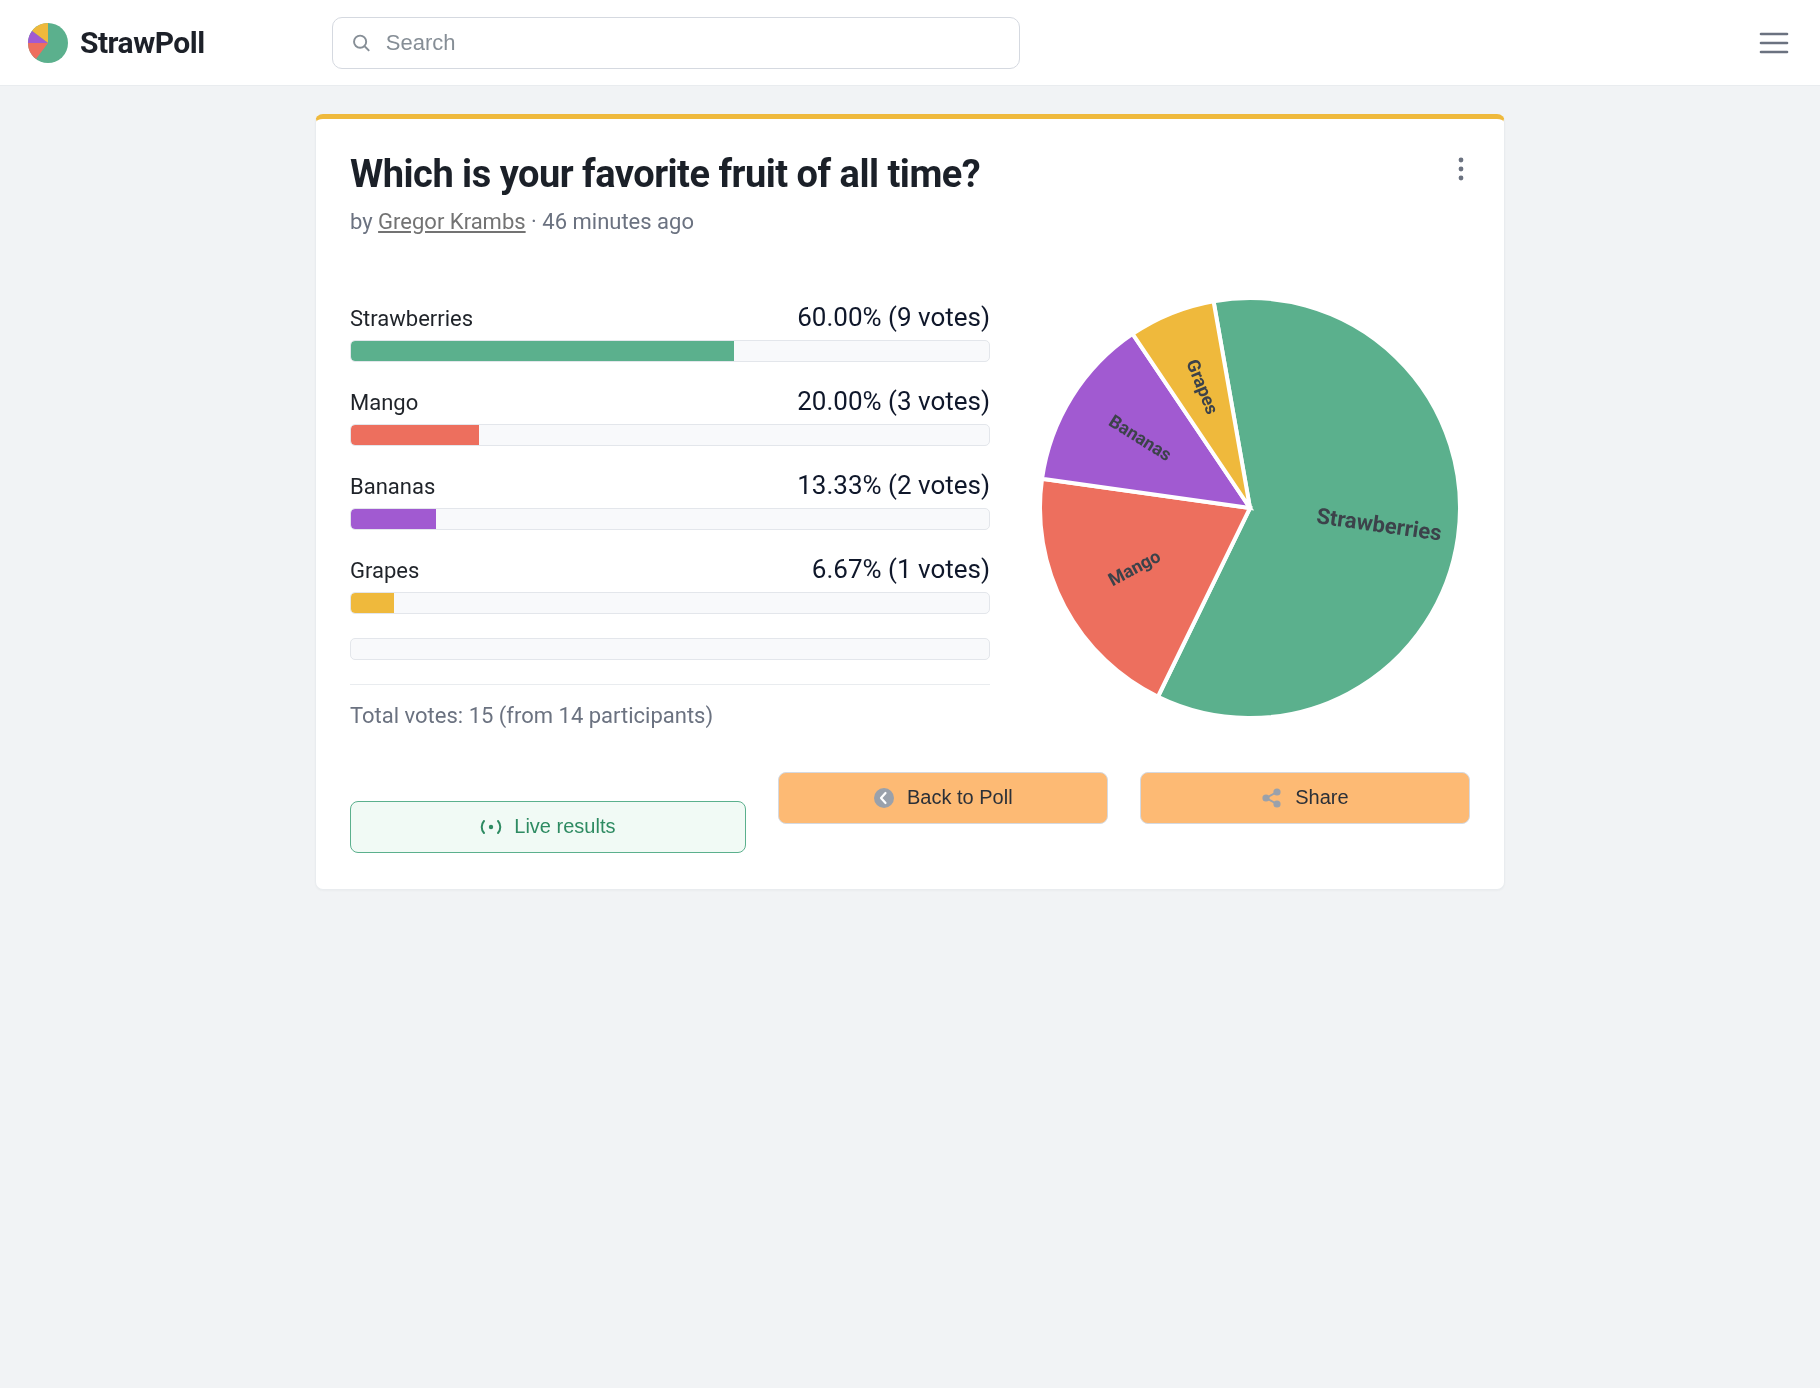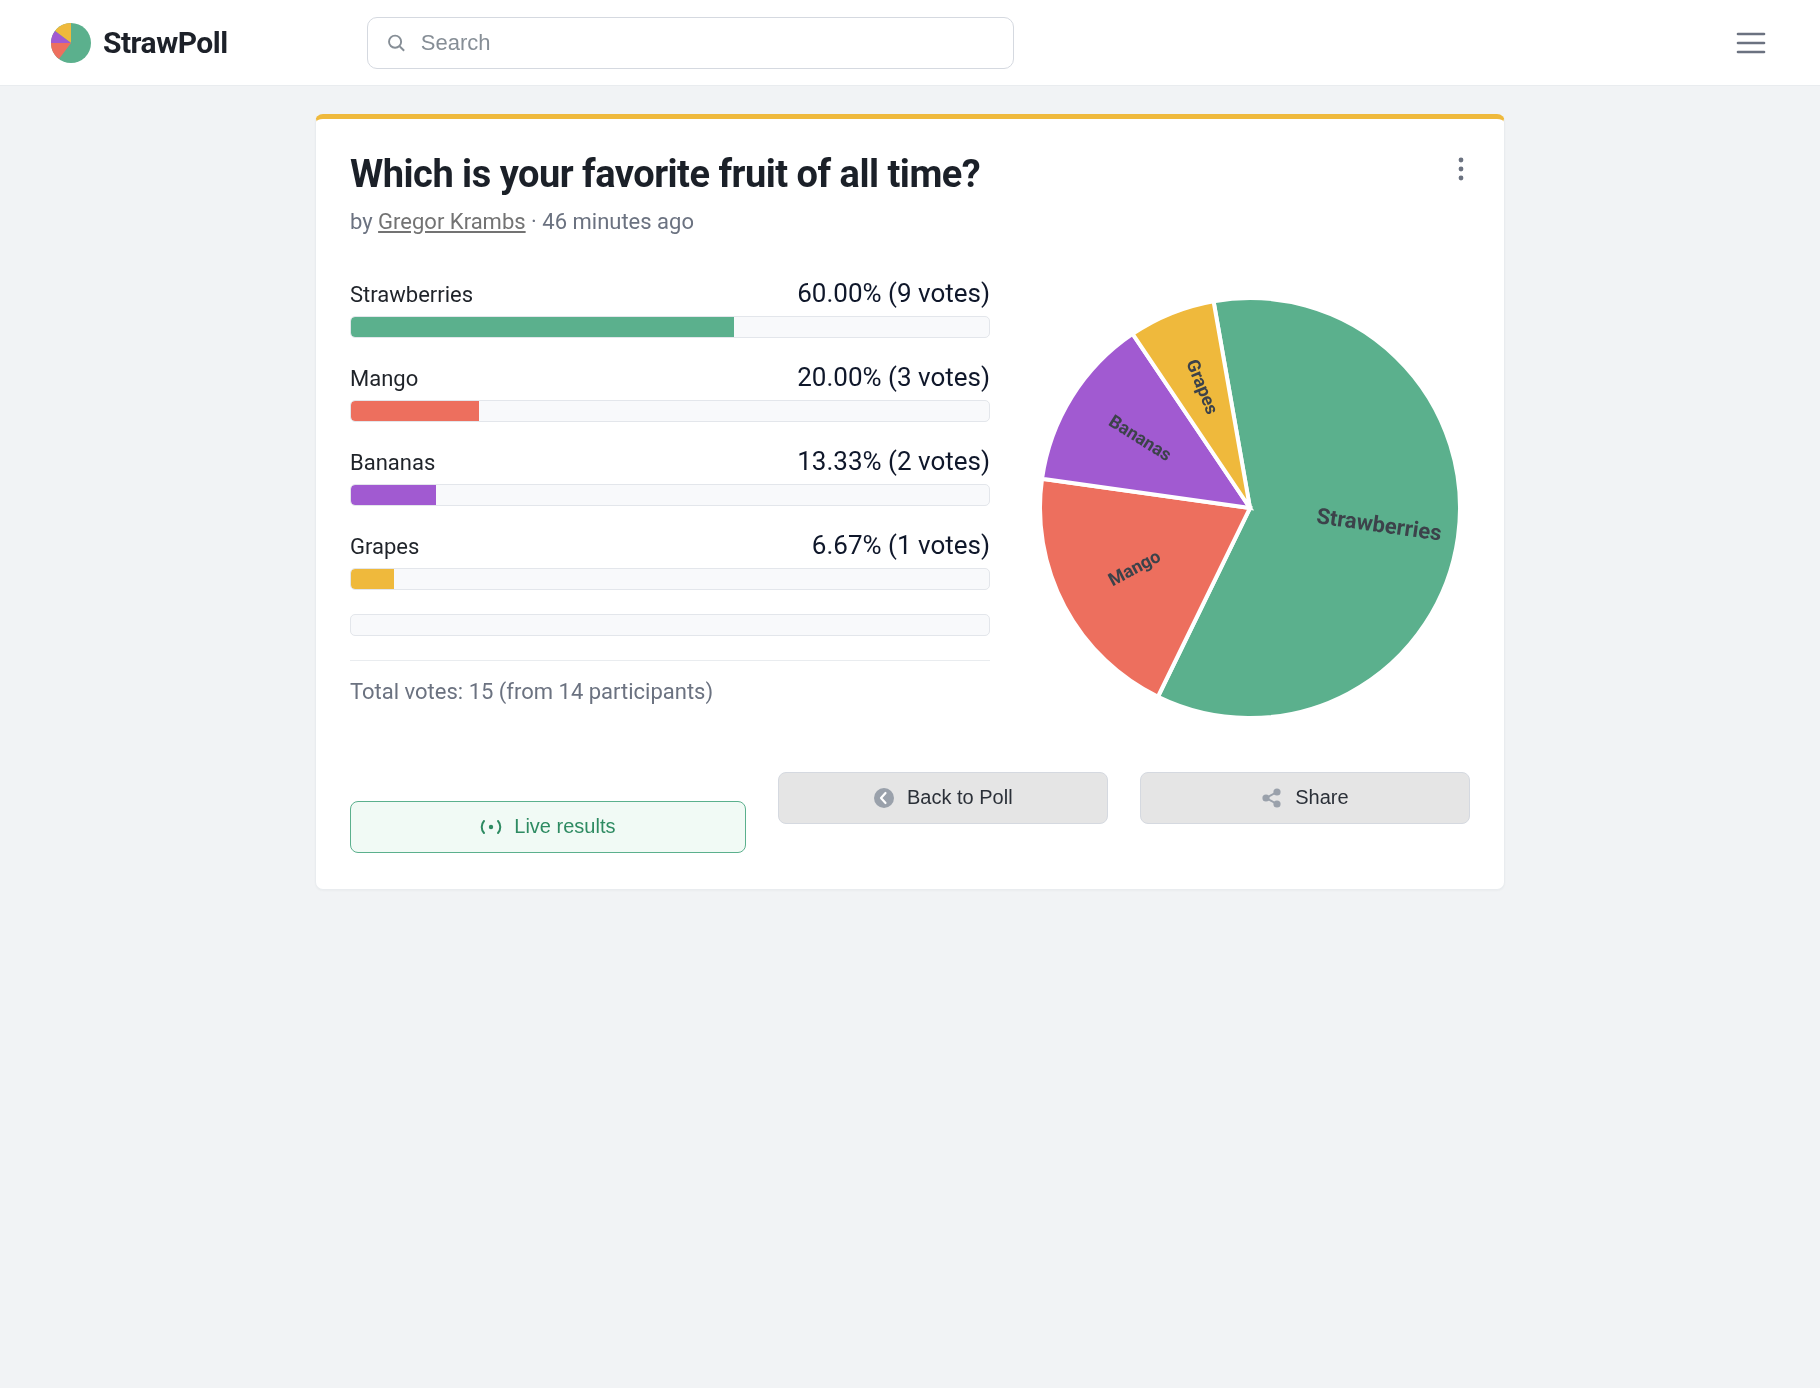--- a/index.html
+++ b/index.html
@@ -7,22 +7,22 @@
     font-family: -apple-system, BlinkMacSystemFont, "Segoe UI", Roboto, Helvetica, Arial, sans-serif;
     background: #f1f3f5;
     color: #212529;
   }
   .topbar {
     background: #fff;
     height: 86px;
     border-bottom: 1px solid #e9ecef;
     display: flex;
     align-items: center;
-    padding: 0 51px;
-    gap: 36px;
+    padding: 0 28px;
+    gap: 24px;
   }
   .brand {
     display: flex;
     align-items: center;
     gap: 12px;
     min-width: 280px;
   }
   .brand-name {
     font-size: 30px;
     font-weight: 700;
@@ -92,20 +92,21 @@
   .meta .author { color: #737373; }
   .kebab {
     padding: 6px;
     cursor: pointer;
     color: #6b7280;
   }
   .body {
     display: flex;
     gap: 40px;
     margin-top: 44px;
+    align-items: flex-end;
   }
   .bars {
     flex: 1 1 660px;
     max-width: 670px;
   }
   .bar-row { margin-bottom: 24px; }
   .bar-top {
     display: flex;
     justify-content: space-between;
     align-items: baseline;
@@ -152,21 +153,21 @@
   .actions {
     display: flex;
     gap: 32px;
     margin-top: 44px;
   }
   .btn {
     flex: 1;
     height: 52px;
     border-radius: 8px;
     border: 1px solid #d5d9e0;
-    background: #e5e5e5;
+    background: #fdba74;
     display: flex;
     align-items: center;
     justify-content: center;
     gap: 12px;
     font-size: 20px;
     font-weight: 500;
     color: #2b3038;
     cursor: pointer;
   }
   .btn.primary {

